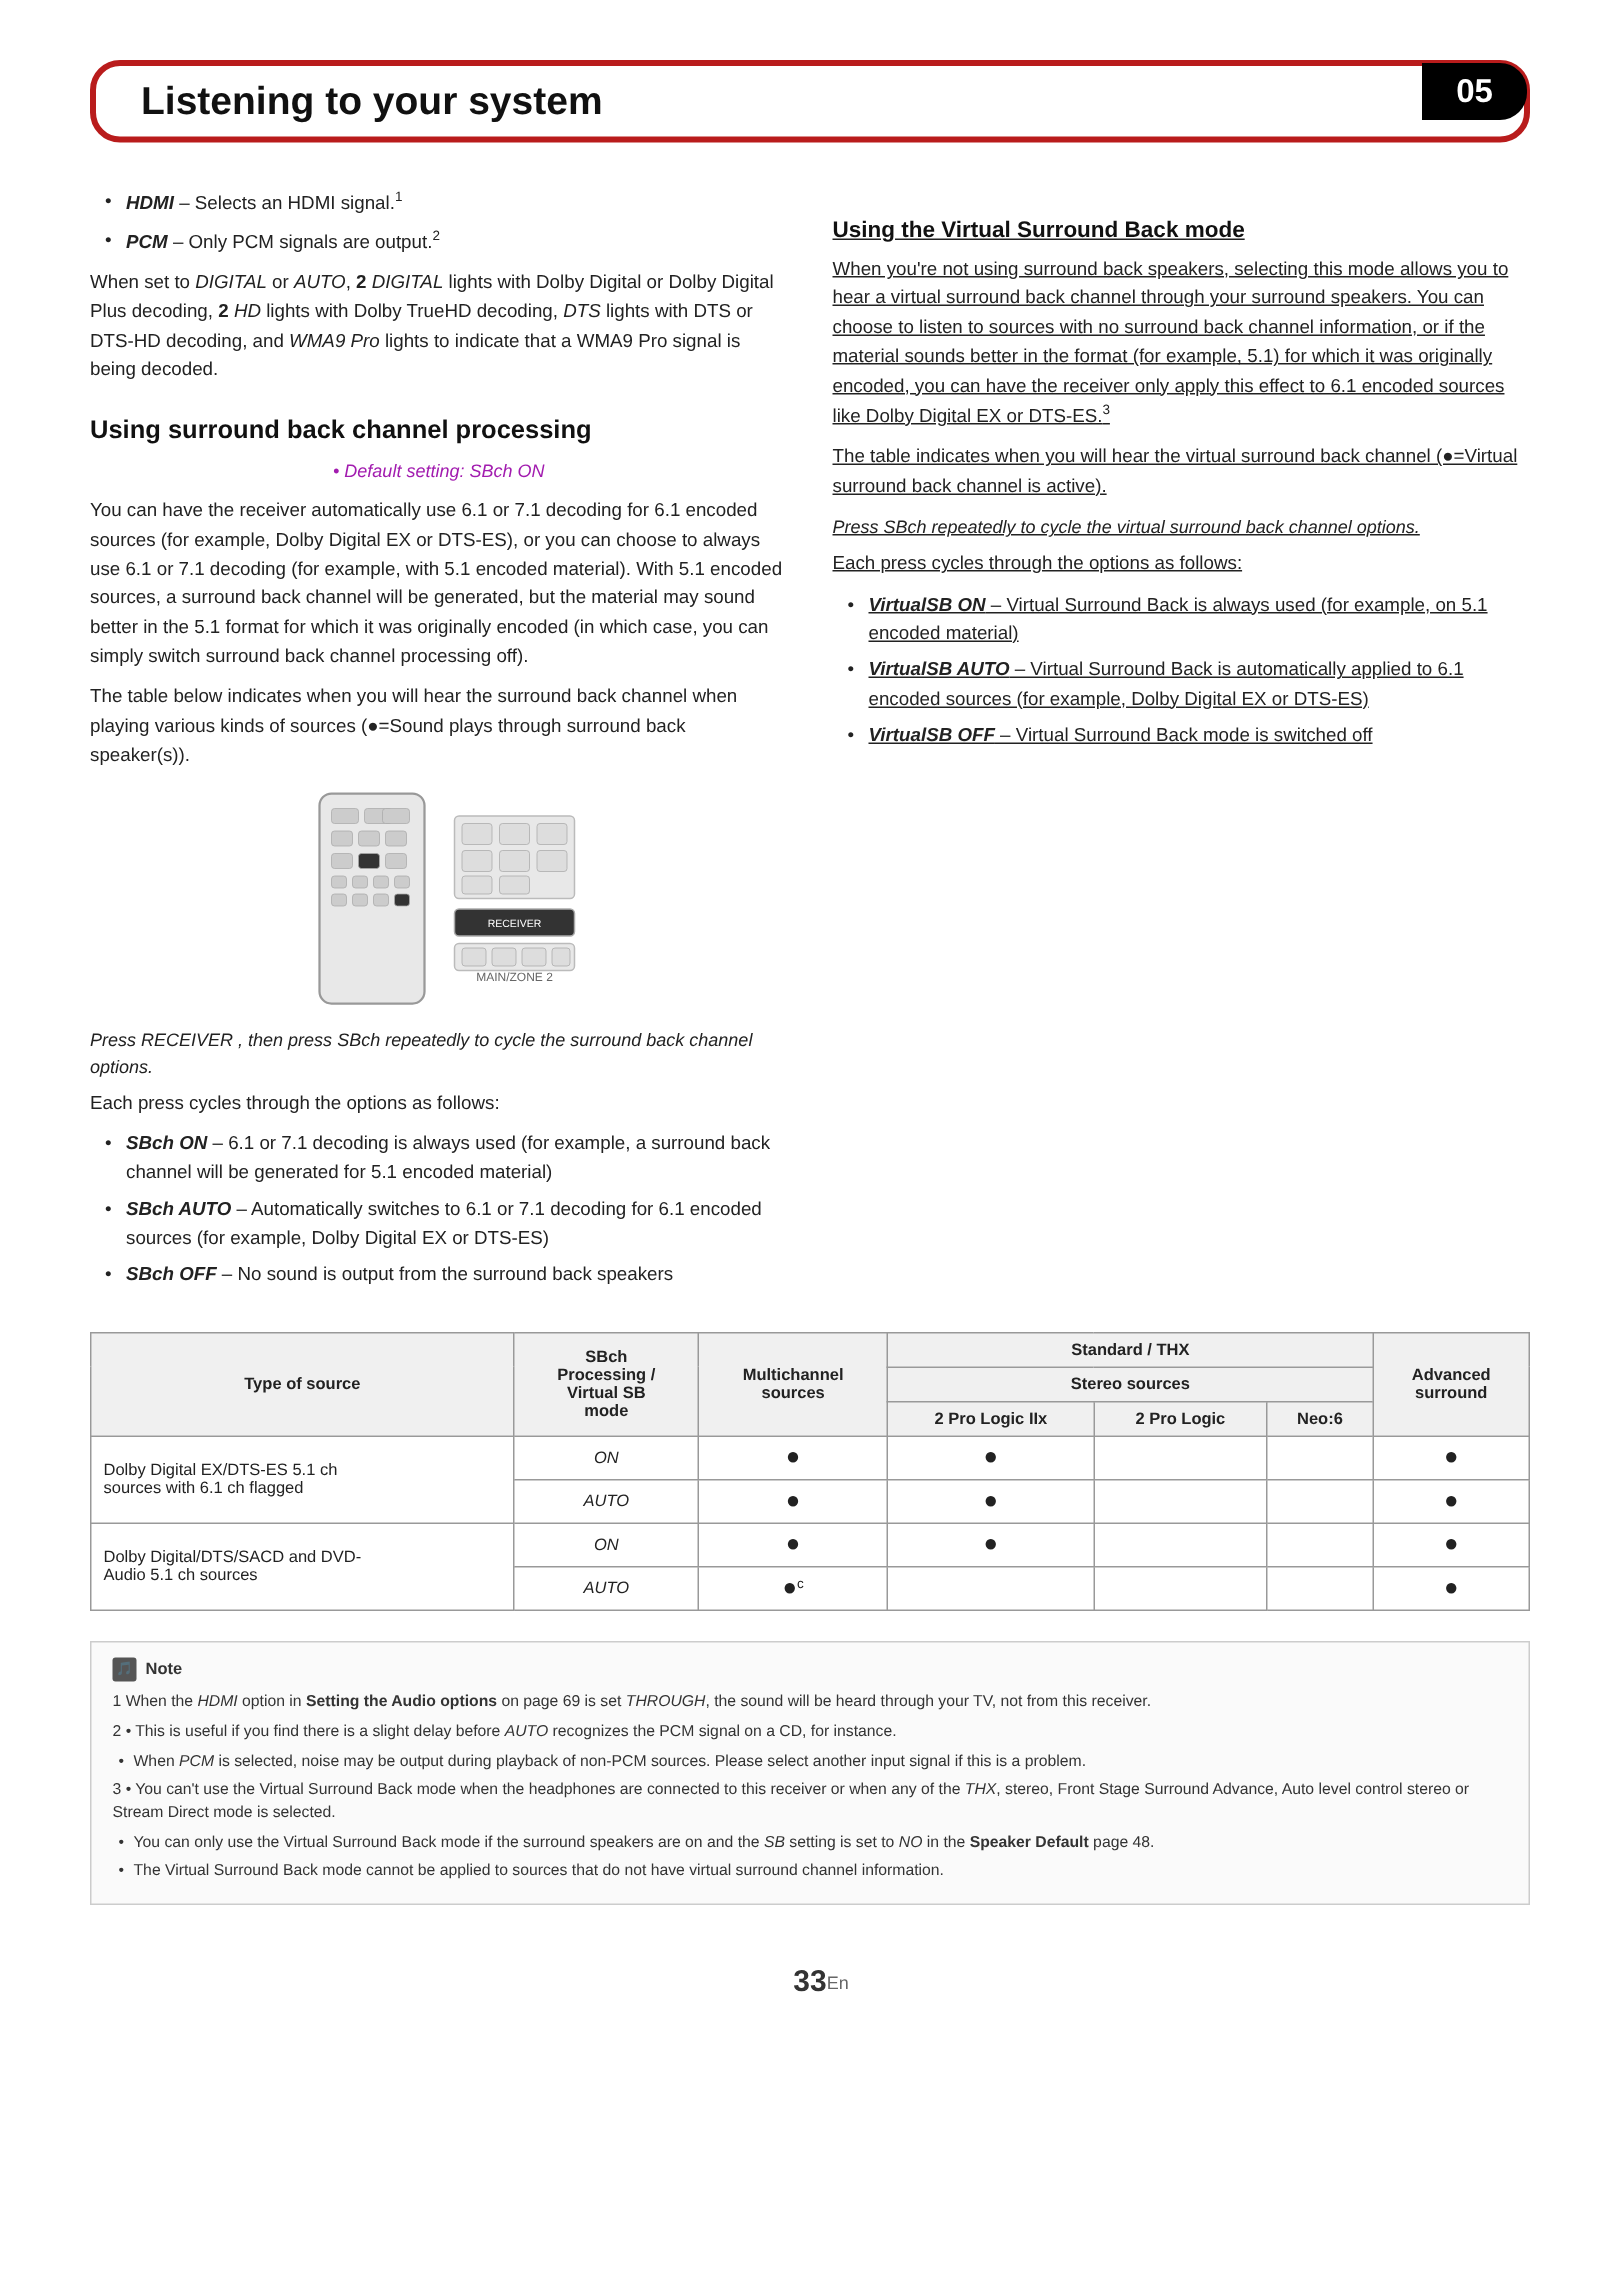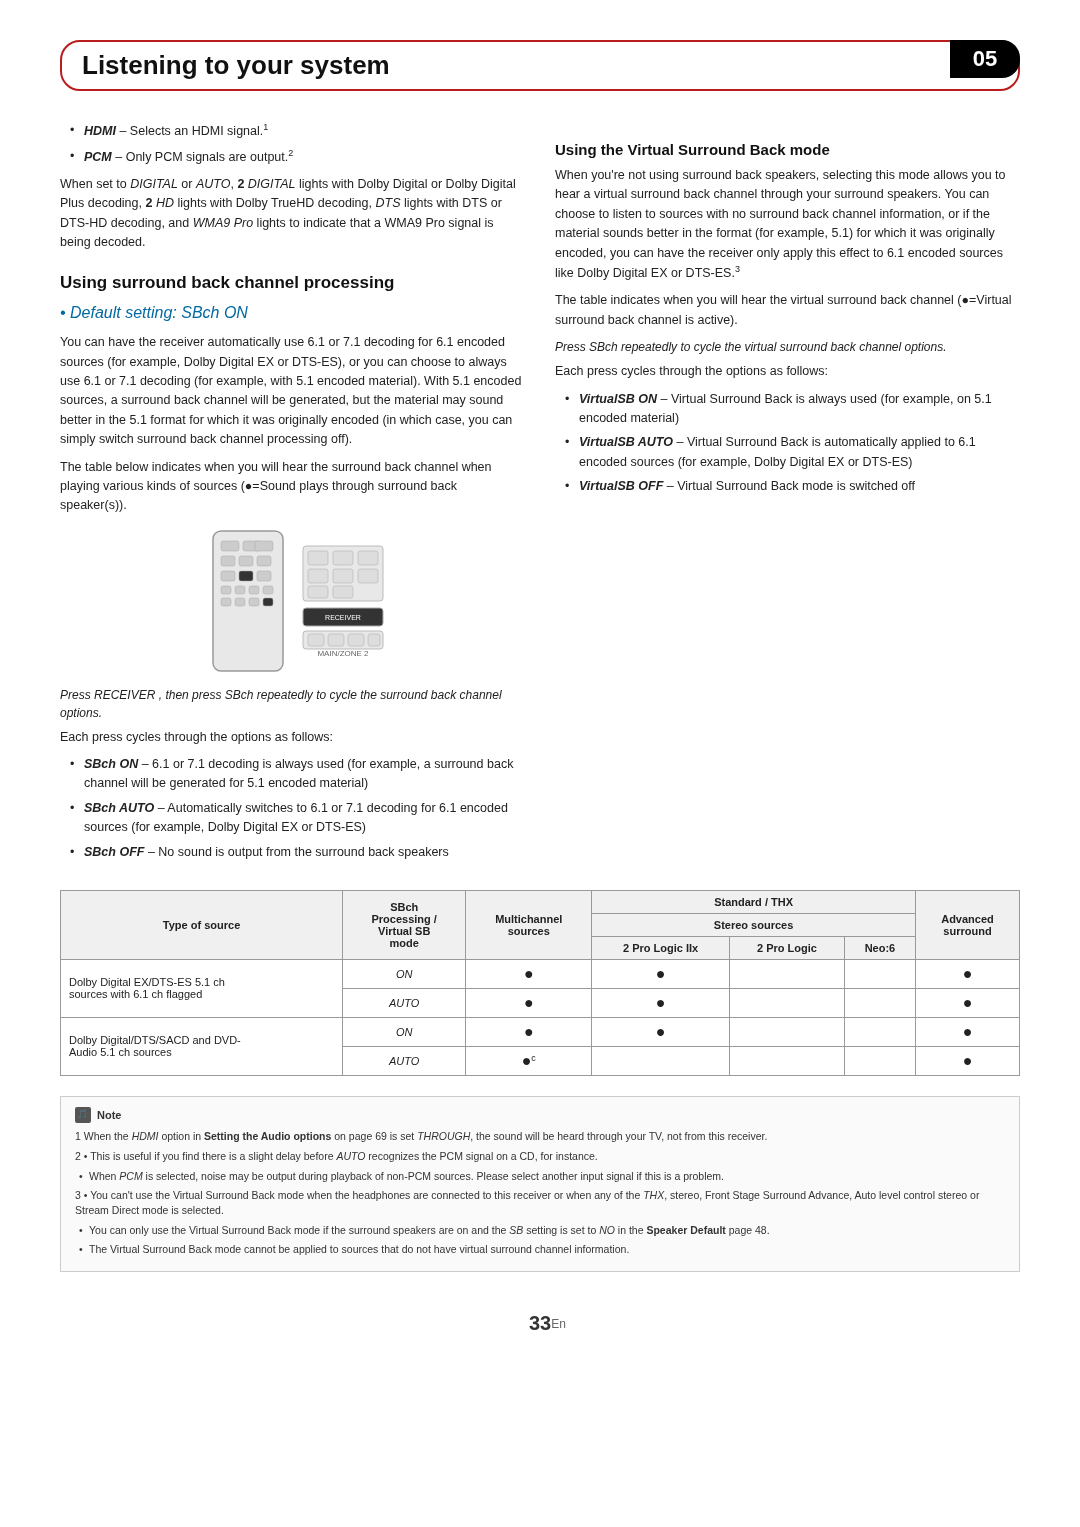--- a/index.html
+++ b/index.html
@@ -17,23 +17,23 @@
       width: 1080px;
       min-height: 1527px;
       padding: 40px 60px 60px 60px;
       position: relative;
     }
 
     
     .header-bar {
       display: flex;
       align-items: center;
-      border: 2px solid #b91c1c;
+      border: 4px solid #b91c1c;
       border-radius: 20px;
-      padding: 8px 20px;
+      padding: 8px 30px;
       margin-bottom: 30px;
       position: relative;
     }
 
     .header-title {
       font-size: 26px;
       font-weight: bold;
       color: #111;
       flex: 1;
     }
@@ -58,36 +58,38 @@
       gap: 30px;
       margin-bottom: 20px;
     }
 
     .col-left {
       flex: 1;
     }
 
     .col-right {
       flex: 1;
+      text-decoration: underline;
     }
 
     
     .section-heading {
       font-size: 17px;
       font-weight: bold;
       color: #111;
       margin-bottom: 8px;
       margin-top: 20px;
     }
 
     .default-setting {
-      font-size: 16px;
+      font-size: 12px;
       font-style: italic;
       margin-bottom: 8px;
-      color: #0369a1;
+      color: #a21caf;
+      text-align: center;
     }
 
     p {
       font-size: 12.5px;
       line-height: 1.55;
       margin-bottom: 8px;
       color: #222;
     }
 
     .bullet-list {

